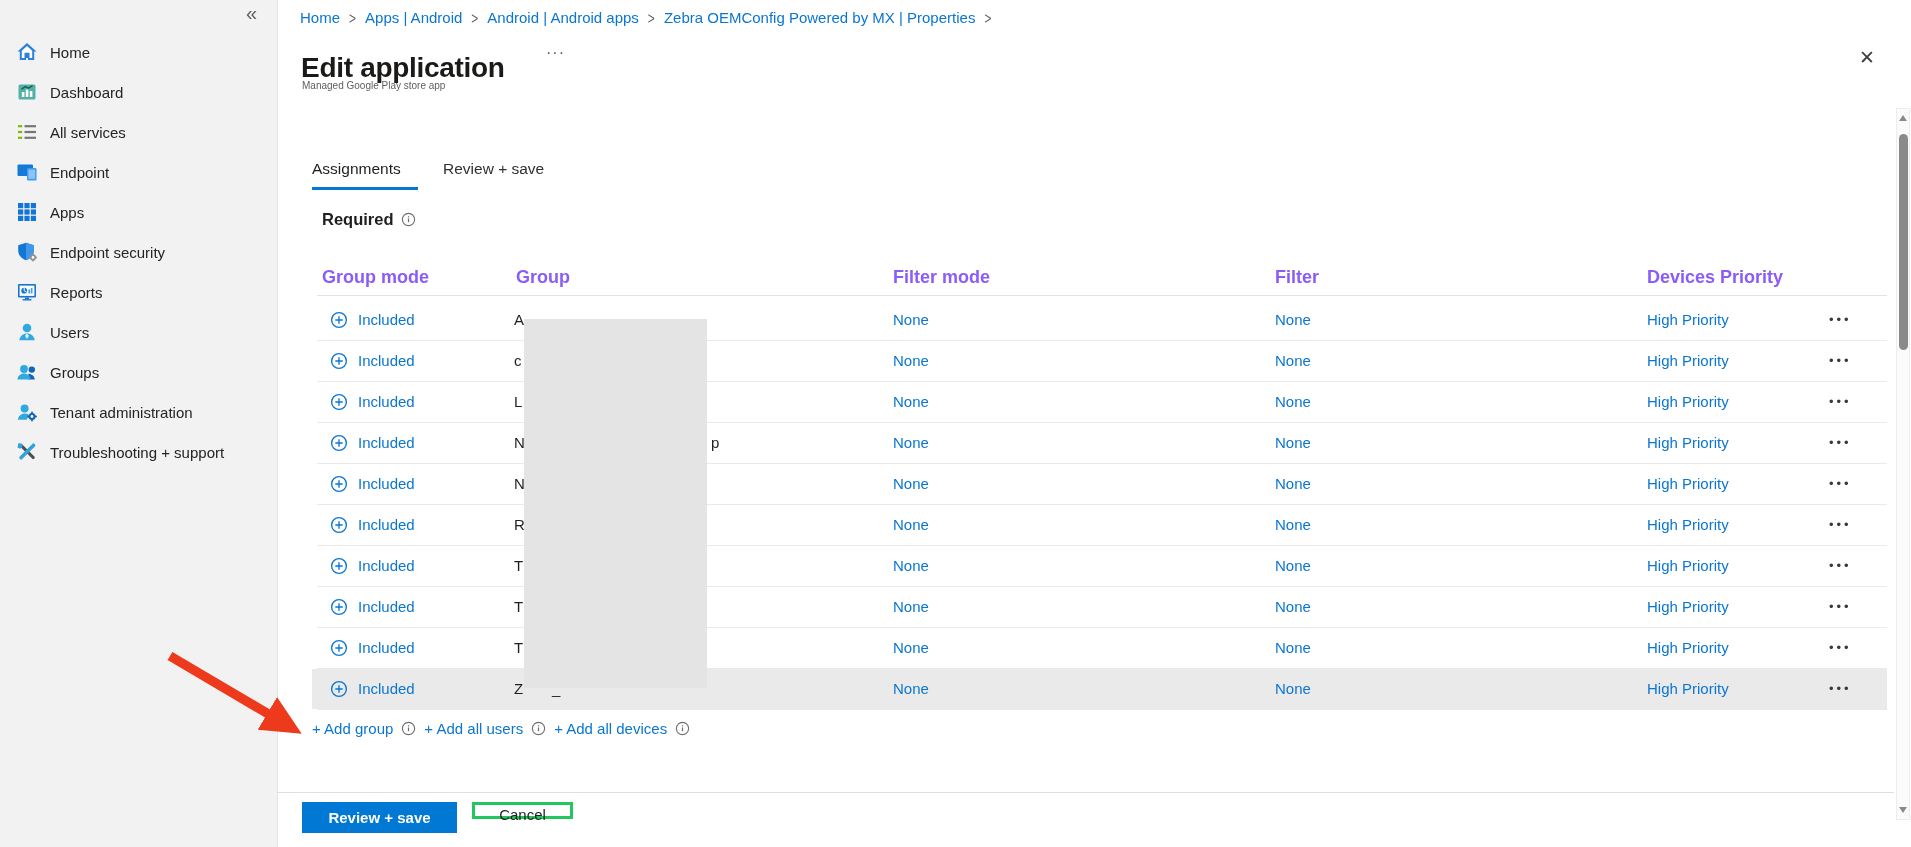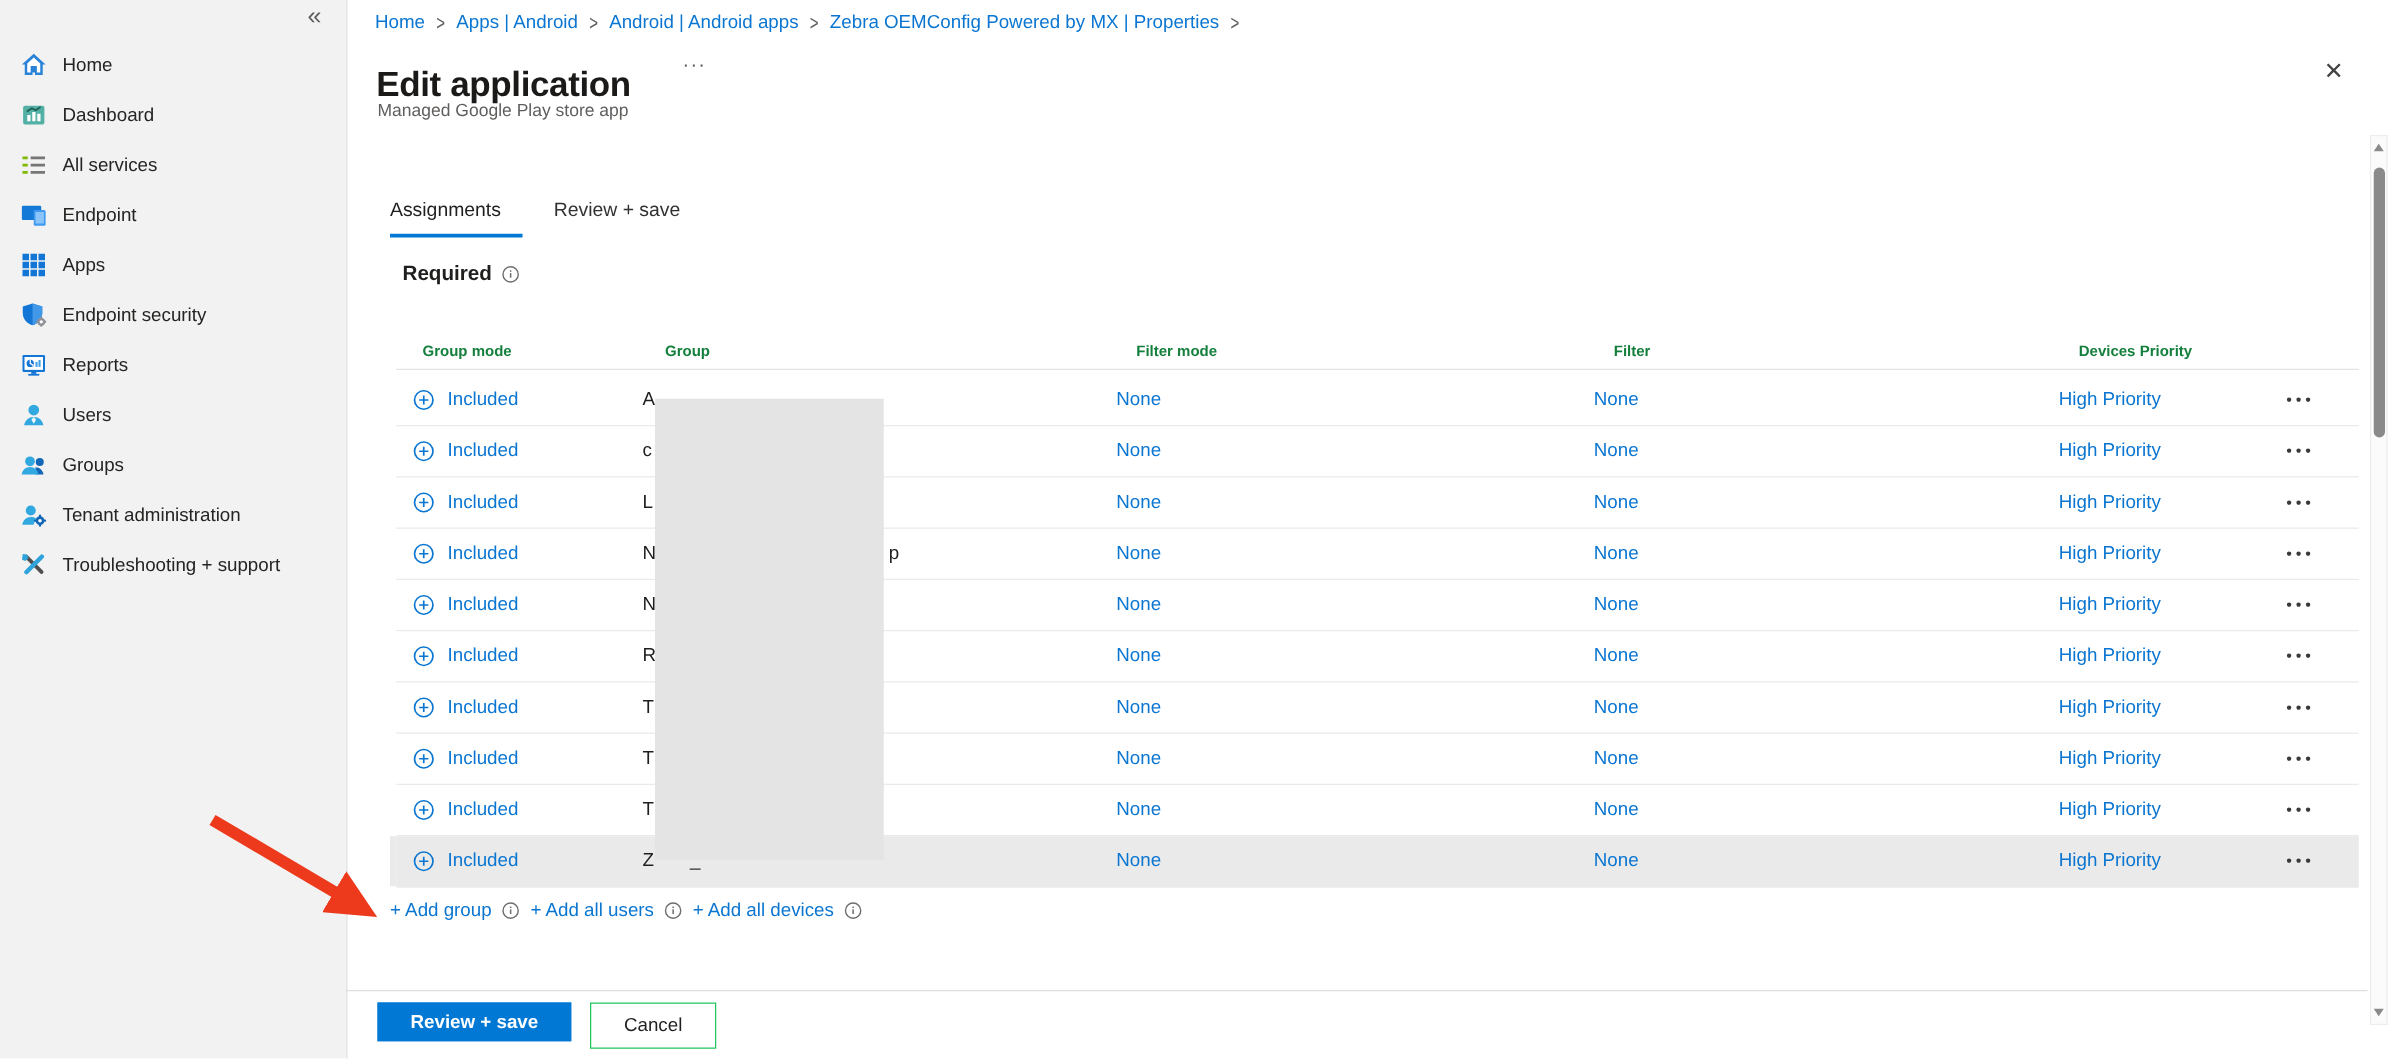--- a/index.html
+++ b/index.html
@@ -13,35 +13,35 @@
   .side-item{height:40px;display:flex;align-items:center;gap:11px;padding-left:15px;cursor:pointer;font-size:15px;color:#252423;}
   .side-item .icn{width:24px;height:24px;flex:0 0 24px;line-height:0;}
   .side-item .icn svg{width:24px;height:24px;}
 
   
   .breadcrumb{position:absolute;left:300px;top:9px;display:flex;align-items:center;gap:9px;font-size:15px;}
   .crumb{color:var(--link,#0b76d1);cursor:pointer;white-space:nowrap;}
   .crumb-sep{color:#605e5c;font-size:12px;transform:scaleY(1.4);}
   .page-title{position:absolute;left:301px;top:33px;font-size:28px;font-weight:700;color:#1b1a19;letter-spacing:-.3px;}
   .title-more{position:absolute;left:546px;top:44px;font-size:16px;color:#5b5a59;letter-spacing:1px;cursor:pointer;}
-  .subtitle{position:absolute;left:302px;top:80px;font-size:14px;color:#605e5c;}
+  .subtitle{position:absolute;left:302px;top:80px;font-size:10px;color:#605e5c;}
   .close-btn{position:absolute;left:1852px;top:42px;width:30px;height:30px;border:none;background:transparent;font-size:19px;color:#424242;cursor:pointer;font-weight:400;}
 
   
   .tab{position:absolute;top:160px;font-size:15.5px;color:#323130;cursor:pointer;background:transparent;border:none;padding:0;font-family:inherit;}
   .tab.active{left:312px;font-weight:400;color:#201f1e;}
   .tab.inactive{left:443px;}
   .tab-underline{position:absolute;left:312px;top:187px;width:106px;height:3px;background:var(--accent,#0078d4);}
 
   .section-title{position:absolute;left:322px;top:210px;display:flex;align-items:center;gap:7px;font-size:16.5px;font-weight:700;color:#201f1e;}
   .info-i{display:inline-block;width:15px;height:15px;line-height:0;cursor:pointer;}
 
   
   .thead{position:absolute;left:317px;top:264px;width:1570px;height:31px;border-bottom:1px solid #e5e3e1;}
-  .th{position:absolute;bottom:7px;font-size:12px;font-weight:700;color:#15803d;white-space:nowrap;margin-left:16px;}
+  .th{position:absolute;bottom:7px;font-size:18px;font-weight:700;color:#8b5cf6;white-space:nowrap;}
   .th.c0{left:5px}.th.c1{left:199px}.th.c2{left:576px}.th.c3{left:958px}.th.c4{left:1330px}
   .tbody{position:absolute;left:317px;top:300px;width:1570px;}
   .trow{position:relative;height:40px;border-bottom:1px solid #eceae8;}
   .trow.hl{background:var(--row-highlight,#eaeaea);}
   .trow.hl::before{content:"";position:absolute;left:-5px;top:0;bottom:0;width:5px;background:var(--row-highlight,#eaeaea);}
   .cell{position:absolute;top:0;height:40px;line-height:40px;font-size:15px;white-space:nowrap;}
   .c-picon{left:13px;top:11px;height:18px;line-height:0;}
   .c-inc{left:41px;color:var(--link,#0b76d1);cursor:pointer;}
   .c-grp{left:197px;color:#201f1e;}
   .c-tail{color:#201f1e;}
@@ -54,21 +54,21 @@
   
   .add-row{position:absolute;left:312px;top:720px;display:flex;align-items:center;gap:8px;font-size:15px;text-align:right;}
   .add-link{color:var(--link,#0b76d1);cursor:pointer;white-space:nowrap;}
 
   
   .arrow-svg{position:absolute;left:140px;top:626px;pointer-events:none;}
 
   
   .divider{position:absolute;left:277px;top:792px;width:1617px;height:1px;background:#e1dfdd;}
   .btn-primary{position:absolute;left:302px;top:802px;width:155px;height:31px;background:var(--accent,#0078d4);color:#fff;border:1px solid var(--accent,#0078d4);font-size:15px;font-weight:700;cursor:pointer;font-family:inherit;}
-  .btn-secondary{position:absolute;left:472px;top:802px;width:101px;height:37px;background:#fff;color:#201f1e;border:1px solid #22c55e;font-size:15px;cursor:pointer;font-family:inherit;}
+  .btn-secondary{position:absolute;left:472px;top:802px;width:101px;height:17px;background:#fff;color:#201f1e;border:3px solid #22c55e;font-size:15px;cursor:pointer;font-family:inherit;}
 
   
   .scrollbar{position:absolute;left:1896px;top:108px;width:14px;height:712px;background:#fbfbfb;border:1px solid #ededed;box-sizing:border-box;}
   .sb-up{position:absolute;left:2px;top:6px;width:0;height:0;border-left:4.5px solid transparent;border-right:4.5px solid transparent;border-bottom:6px solid #8a8a8a;cursor:pointer;}
   .sb-down{position:absolute;left:2px;bottom:6px;width:0;height:0;border-left:4.5px solid transparent;border-right:4.5px solid transparent;border-top:6px solid #8a8a8a;cursor:pointer;}
   .sb-thumb{position:absolute;left:1.5px;top:25px;width:9px;height:216px;background:#8a8a8a;border-radius:4.5px;cursor:grab;}
 </style>
 </head>
 <body>
 

